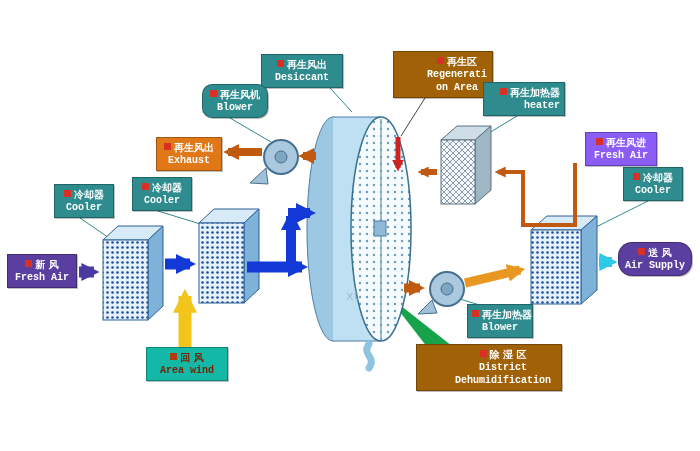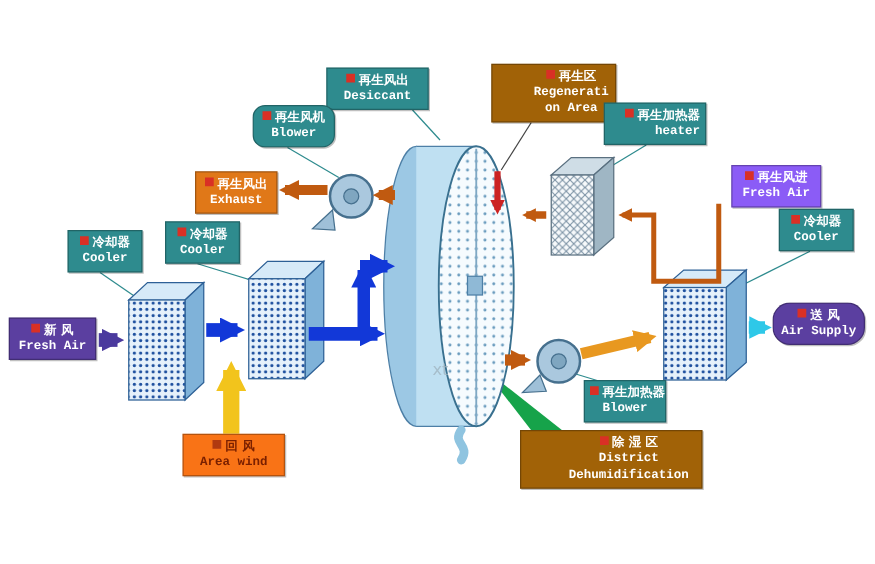--- a/index.html
+++ b/index.html
@@ -10,21 +10,21 @@
        font-size:10px;font-weight:bold;border:1px solid rgba(0,0,0,.28);
        box-shadow:1px 1px 0 rgba(0,0,0,.25);z-index:5;}
   .lbl .zh{white-space:nowrap;}
   .lbl .en{font-family:"Liberation Mono","DejaVu Sans Mono",monospace;font-weight:bold;font-size:10px;white-space:nowrap;}
   .bullet{display:inline-block;width:7px;height:7px;background:#d93025;margin-right:3px;vertical-align:1px;}
   .teal{background:#2e8b8e;}
   .green{background:#a16207;padding-left:32px;}
   .orange{background:#e07818;}
   .purple{background:#5b3fa0;}
   .blue{background:#8b5cf6;margin-left:47px;}
-  .yellow{background:#f97316;color:#7a2000;}
+  .yellow{background:#14b8a6;color:#7a2000;}
   .yellow .bullet{background:#b03a10;}
 </style>
 </head>
 <body>
 
 <div class="stage">
 
   <svg class="layer" width="700" height="451" viewBox="0 0 700 451">
     <defs>
       <pattern id="patDots" patternUnits="userSpaceOnUse" width="7" height="7">

